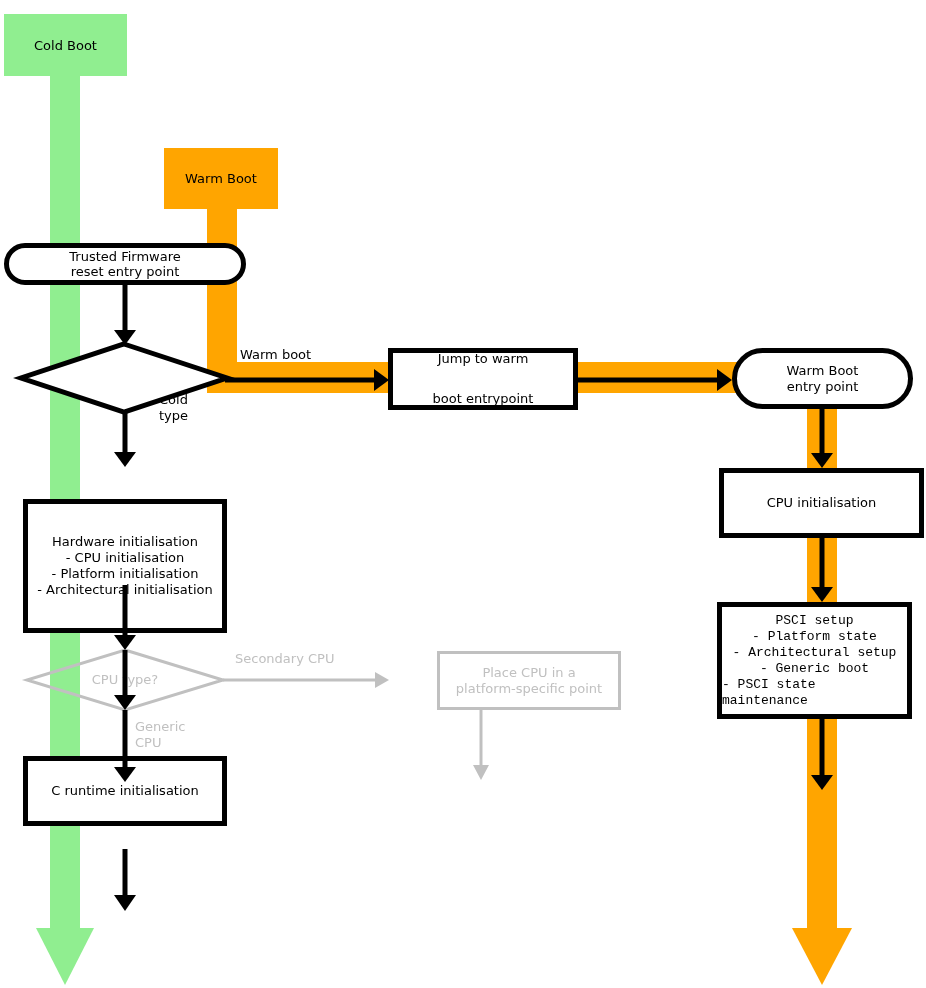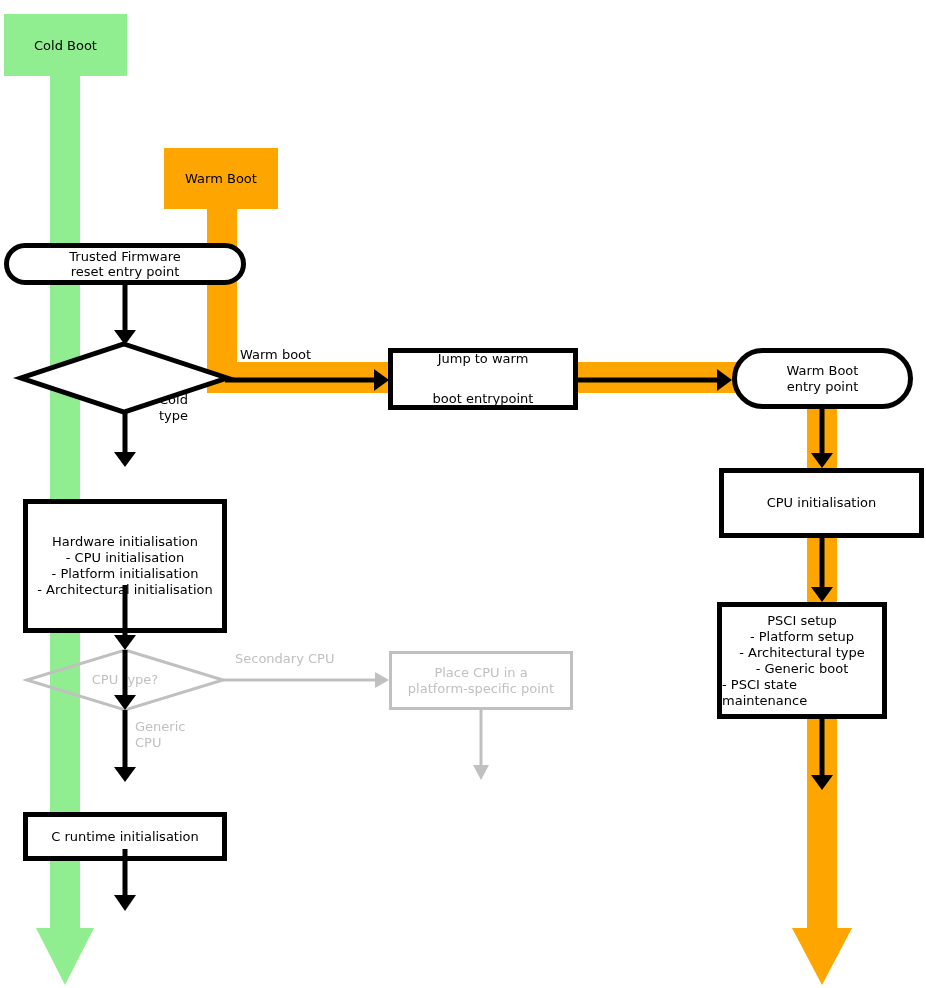--- a/index.html
+++ b/index.html
@@ -38,21 +38,21 @@
   .big-head.warm{border-left:30px solid transparent;border-right:30px solid transparent;border-top:57px solid var(--warm);}
   
   .node{
     position:absolute;box-sizing:border-box;background:#ffffff;
     border:5px solid var(--ink);
     display:flex;flex-direction:column;align-items:center;justify-content:center;
     text-align:left;line-height:16px;
   }
   .node.stadium-sm{border-radius:21px;line-height:15px;}
   .node.stadium-lg{border-radius:31px;}
-  .node.ghost{border:3px solid var(--disabled);color:var(--disabled);}
+  .node.ghost{border:3px solid var(--disabled);color:var(--disabled);margin-left:48px;}
   .edge-label{position:absolute;line-height:16px;white-space:nowrap;}
   .edge-label.ghost{color:var(--disabled);}
   .diamond-label{
     position:absolute;text-align:center;line-height:16px;
   }
   .svg-stroke{stroke:var(--ink);stroke-width:5;fill:none;}
   .svg-head{fill:var(--ink);stroke:none;}
   .svg-gray-stroke{stroke:var(--disabled);stroke-width:3;fill:none;}
   .svg-gray-head{fill:var(--disabled);stroke:none;}
   .svg-diamond{fill:#ffffff;stroke:var(--ink);stroke-width:5;}
@@ -159,38 +159,38 @@
       <div>Hardware initialisation</div>
       <div>- CPU initialisation</div>
       <div>- Platform initialisation</div>
       <div>- Architectural initialisation</div>
     </div>
 
     <div class="node" style="left:719px;top:468px;width:205px;height:70px;">
       <div>CPU initialisation</div>
     </div>
 
-    <div class="node" style="left:717px;top:602px;width:170px;height:117px;">
+    <div class="node" style="left:717px;top:602px;width:195px;height:117px;font-family:Liberation Mono, monospace;">
       <div>PSCI setup</div>
-      <div>- Platform setup</div>
-      <div>- Architectural type</div>
+      <div>- Platform state</div>
+      <div>- Architectural setup</div>
       <div>- Generic boot</div>
       <div>- PSCI state maintenance</div>
     </div>
 
     <div class="edge-label ghost" style="left:235px;top:651px;text-align:center;">Secondary CPU</div>
 
     <div class="edge-label ghost" style="left:135px;top:719px;">
       <div>Generic</div>
       <div>CPU</div>
     </div>
 
     <div class="node ghost" style="left:389px;top:651px;width:184px;height:59px;">
       <div>Place CPU in a</div>
       <div>platform-specific point</div>
     </div>
 
-    <div class="node" style="left:23px;top:812px;width:204px;height:49px;">
+    <div class="node" style="left:23px;top:756px;width:204px;height:70px;">
       <div>C runtime initialisation</div>
     </div>
   </div>
 
 </div>
 
 </body></html>

